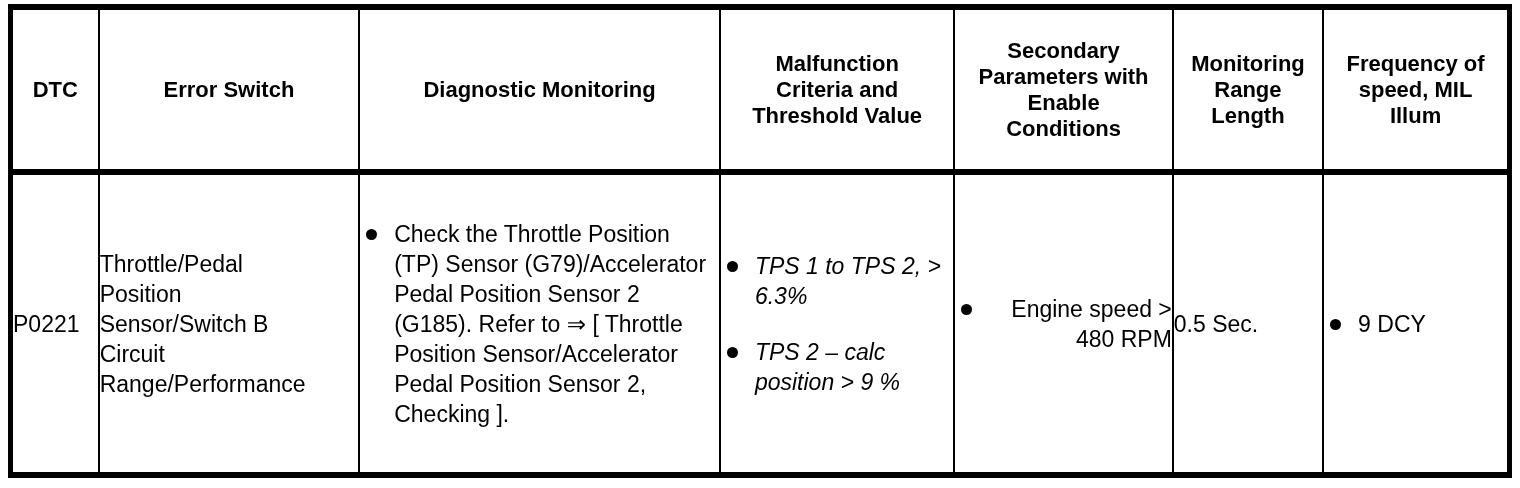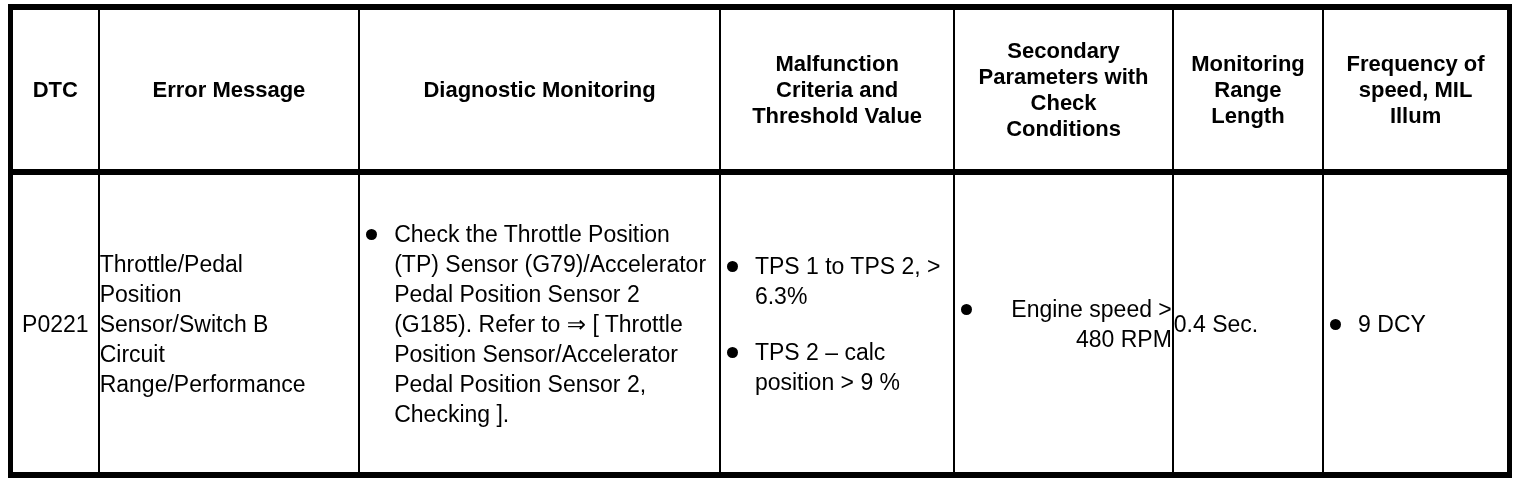--- a/index.html
+++ b/index.html
@@ -68,21 +68,21 @@
   
   .col-dtc      { width: 88px;  }
   .col-error    { width: 260px; }
   .col-diag     { width: 360px; }
   .col-malf     { width: 234px; }
   .col-sec      { width: 218px; }
   .col-mon      { width: 150px; }
   .col-freq     { width: 186px; }
 
   .cell-pad-left   { padding-left: 12px; padding-right: 8px; }
-  .cell-center-txt { text-align: center; }
+  .cell-center-txt { }
 
   .plain-text {
     display: block;
     white-space: pre-line;
   }
 
   
   ul.bullets {
     list-style: none;
     margin: 0;
@@ -105,21 +105,21 @@
     border-radius: 50%;
     background: #000000;
   }
   ul.bullets li .li-text {
     display: block;
     white-space: pre-line;
   }
 
   .diag-list { padding-left: 18px; }
   .diag-list li { padding-left: 34px; }
-  .malf-list { padding-left: 18px; }
+  .malf-list { padding-left: 18px; font-style: italic; }
   .sec-list  { padding-left: 36px; text-align: right; }
   .freq-list { padding-left: 10px; }
 
   .tight-list li + li { margin-top: 26px; }
 </style>
 </head>
 <body>
 
 <div id="table-wrap">
   <table class="dtc-table">
@@ -131,34 +131,34 @@
       <col class="col-sec">
       <col class="col-mon">
       <col class="col-freq">
     </colgroup>
     <tbody>
       <tr class="header-row">
         <td>
           <span class="plain-text">DTC</span>
         </td>
         <td>
-          <span class="plain-text">Error Message</span>
+          <span class="plain-text">Error Switch</span>
         </td>
         <td>
           <span class="plain-text">Diagnostic Monitoring</span>
         </td>
         <td>
           <span class="plain-text">Malfunction
 Criteria and
 Threshold Value</span>
         </td>
         <td>
           <span class="plain-text">Secondary
 Parameters with
-Check
+Enable
 Conditions</span>
         </td>
         <td>
           <span class="plain-text">Monitoring
 Range
 Length</span>
         </td>
         <td>
           <span class="plain-text">Frequency of
 speed, MIL
@@ -204,21 +204,21 @@
         <td>
           <ul class="bullets sec-list">
             <li>
               <span class="bullet-dot"></span>
               <span class="li-text">Engine speed &gt; 480 RPM</span>
             </li>
           </ul>
         </td>
 
         <td class="cell-pad-left">
-          <span class="plain-text">0.4 Sec.</span>
+          <span class="plain-text">0.5 Sec.</span>
         </td>
 
         <td>
           <ul class="bullets freq-list">
             <li>
               <span class="bullet-dot"></span>
               <span class="li-text">9 DCY</span>
             </li>
           </ul>
         </td>

